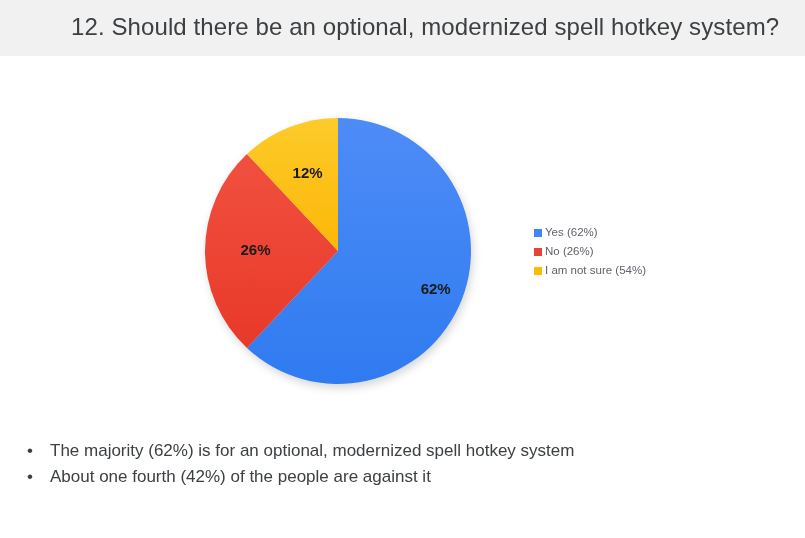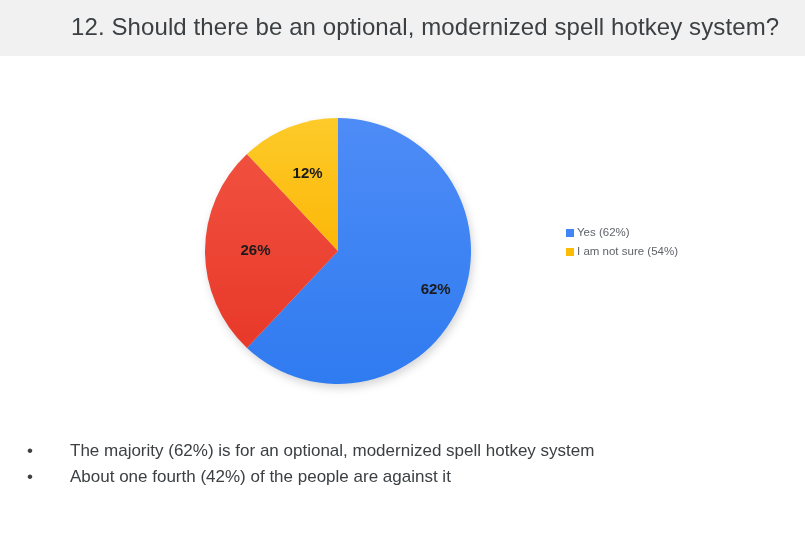--- a/index.html
+++ b/index.html
@@ -73,21 +73,21 @@
     font-size: 15px;
     font-weight: 700;
     fill: #1b1b1b;
     text-anchor: middle;
     dominant-baseline: middle;
   }
 
   
   #legend {
     position: absolute;
-    left: 566px;
+    left: 534px;
     top: 167px;  
     width: 140px;
   }
   .legend-row {
     display: flex;
     align-items: center;
     height: 19px;
     white-space: nowrap;
   }
   .legend-swatch {
@@ -119,21 +119,20 @@
     font-size: 17px;
     line-height: 25px;
     color: #3c4043;
     text-align: left;
   }
   .bullet-text {
     font-size: 17px;
     line-height: 25px;
     color: #3c4043;
     font-weight: 400;
-    margin-left: 20px;
   }
 </style>
 </head>
 <body>
 
 <div id="header-band"></div>
 <div id="slide-title">12. Should there be an optional, modernized spell hotkey system?</div>
 
 <div id="chart-area">
 
@@ -166,20 +165,24 @@
         </g>
     </svg>
   </div>
 
   <div id="legend">
     <div class="legend-row">
       <span class="legend-swatch" style="background: rgb(66, 133, 244);"></span>
       <span class="legend-label">Yes (62%)</span>
     </div>
     <div class="legend-row">
+      <span class="legend-swatch" style="background: rgb(234, 67, 53);"></span>
+      <span class="legend-label">No (26%)</span>
+    </div>
+    <div class="legend-row">
       <span class="legend-swatch" style="background: rgb(251, 188, 5);"></span>
       <span class="legend-label">I am not sure (54%)</span>
     </div>
   </div>
 </div>
 
 <div id="bullets">
   <div class="bullet-row">
     <span class="bullet-dot">•</span>
     <span class="bullet-text">The majority (62%) is for an optional, modernized spell hotkey system</span>

